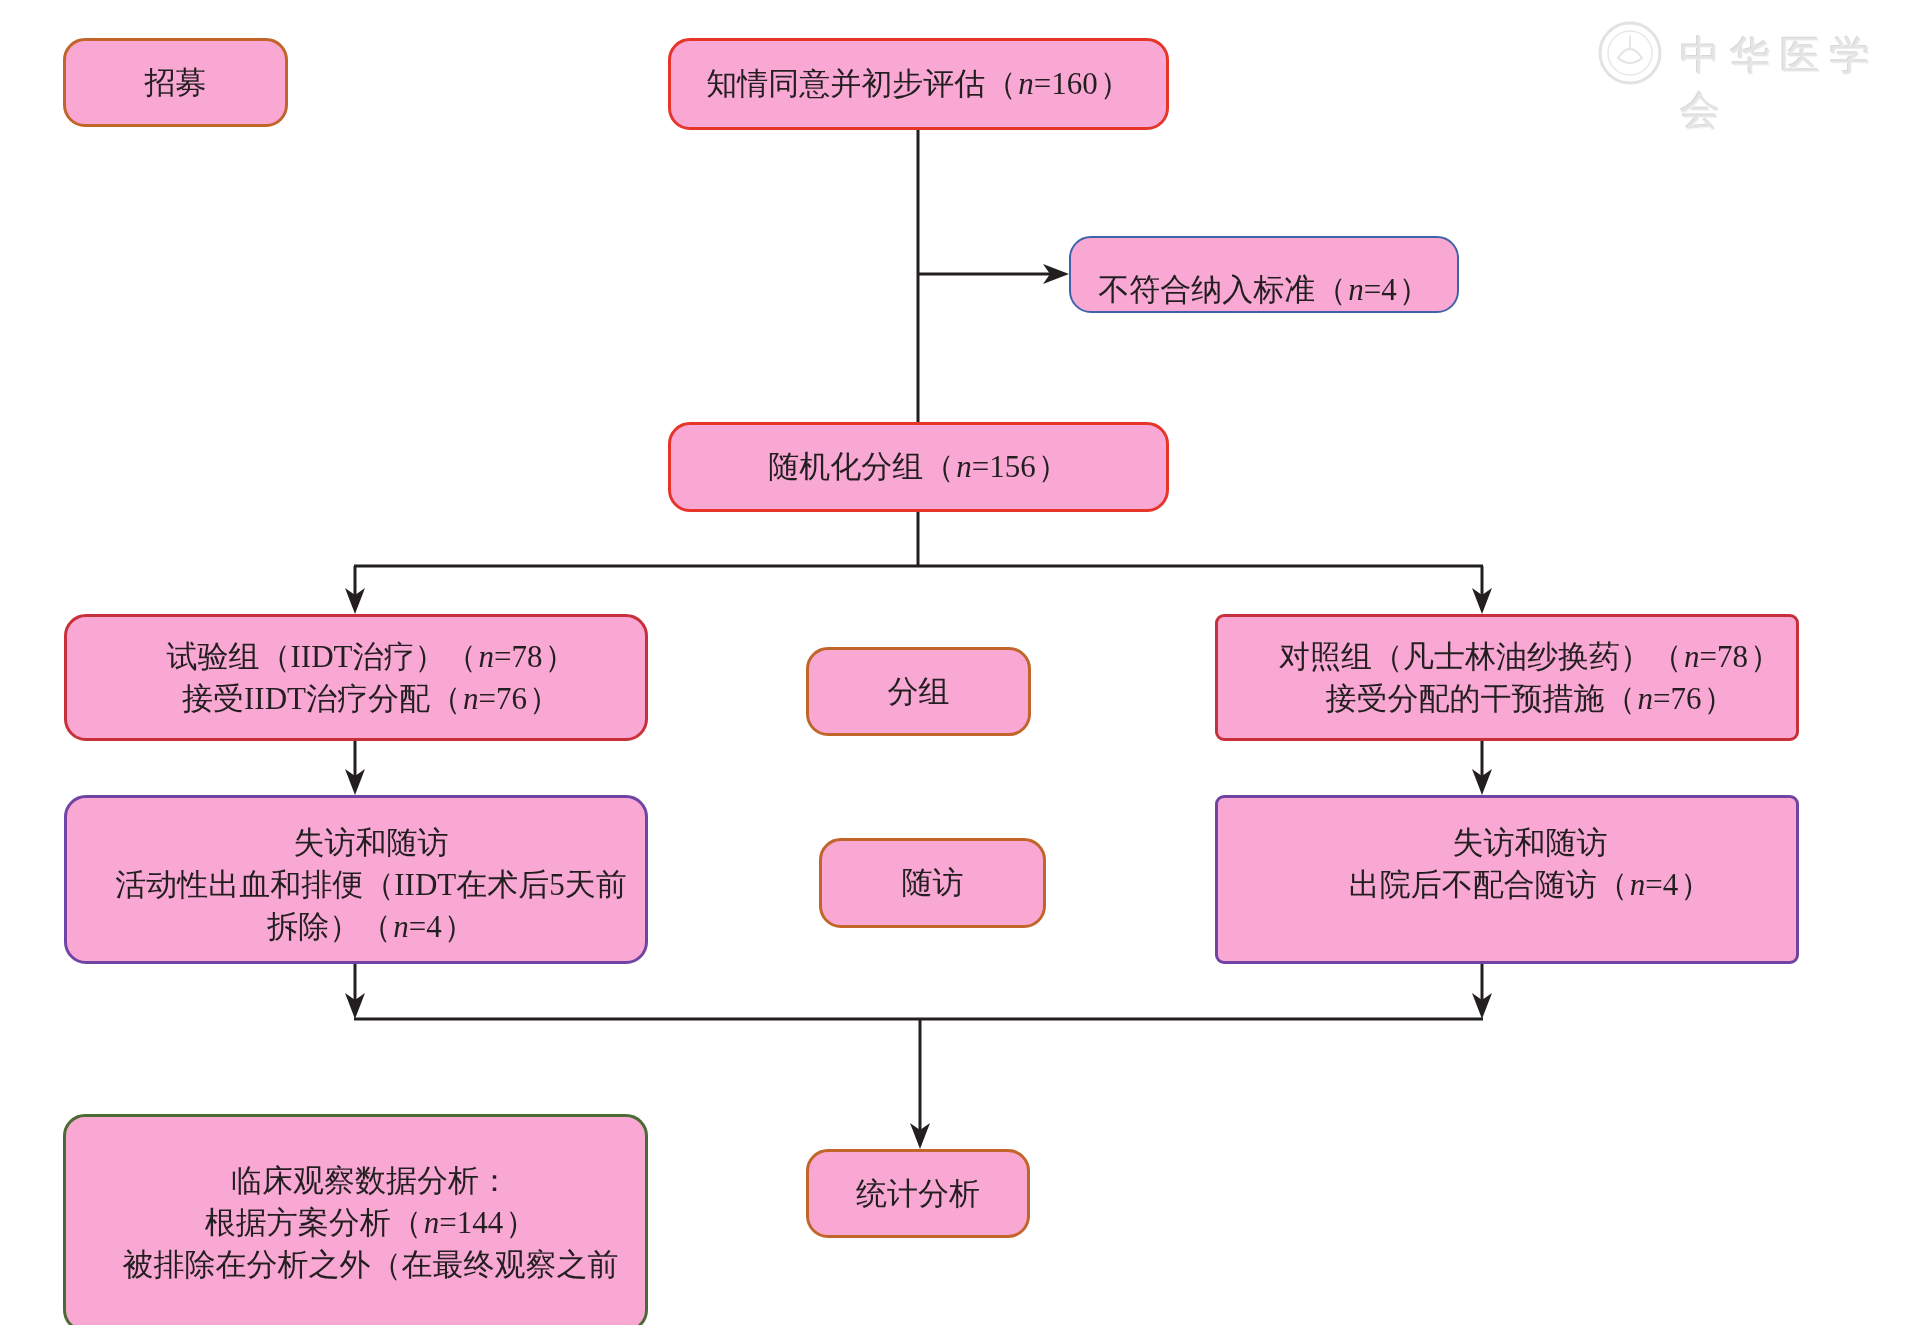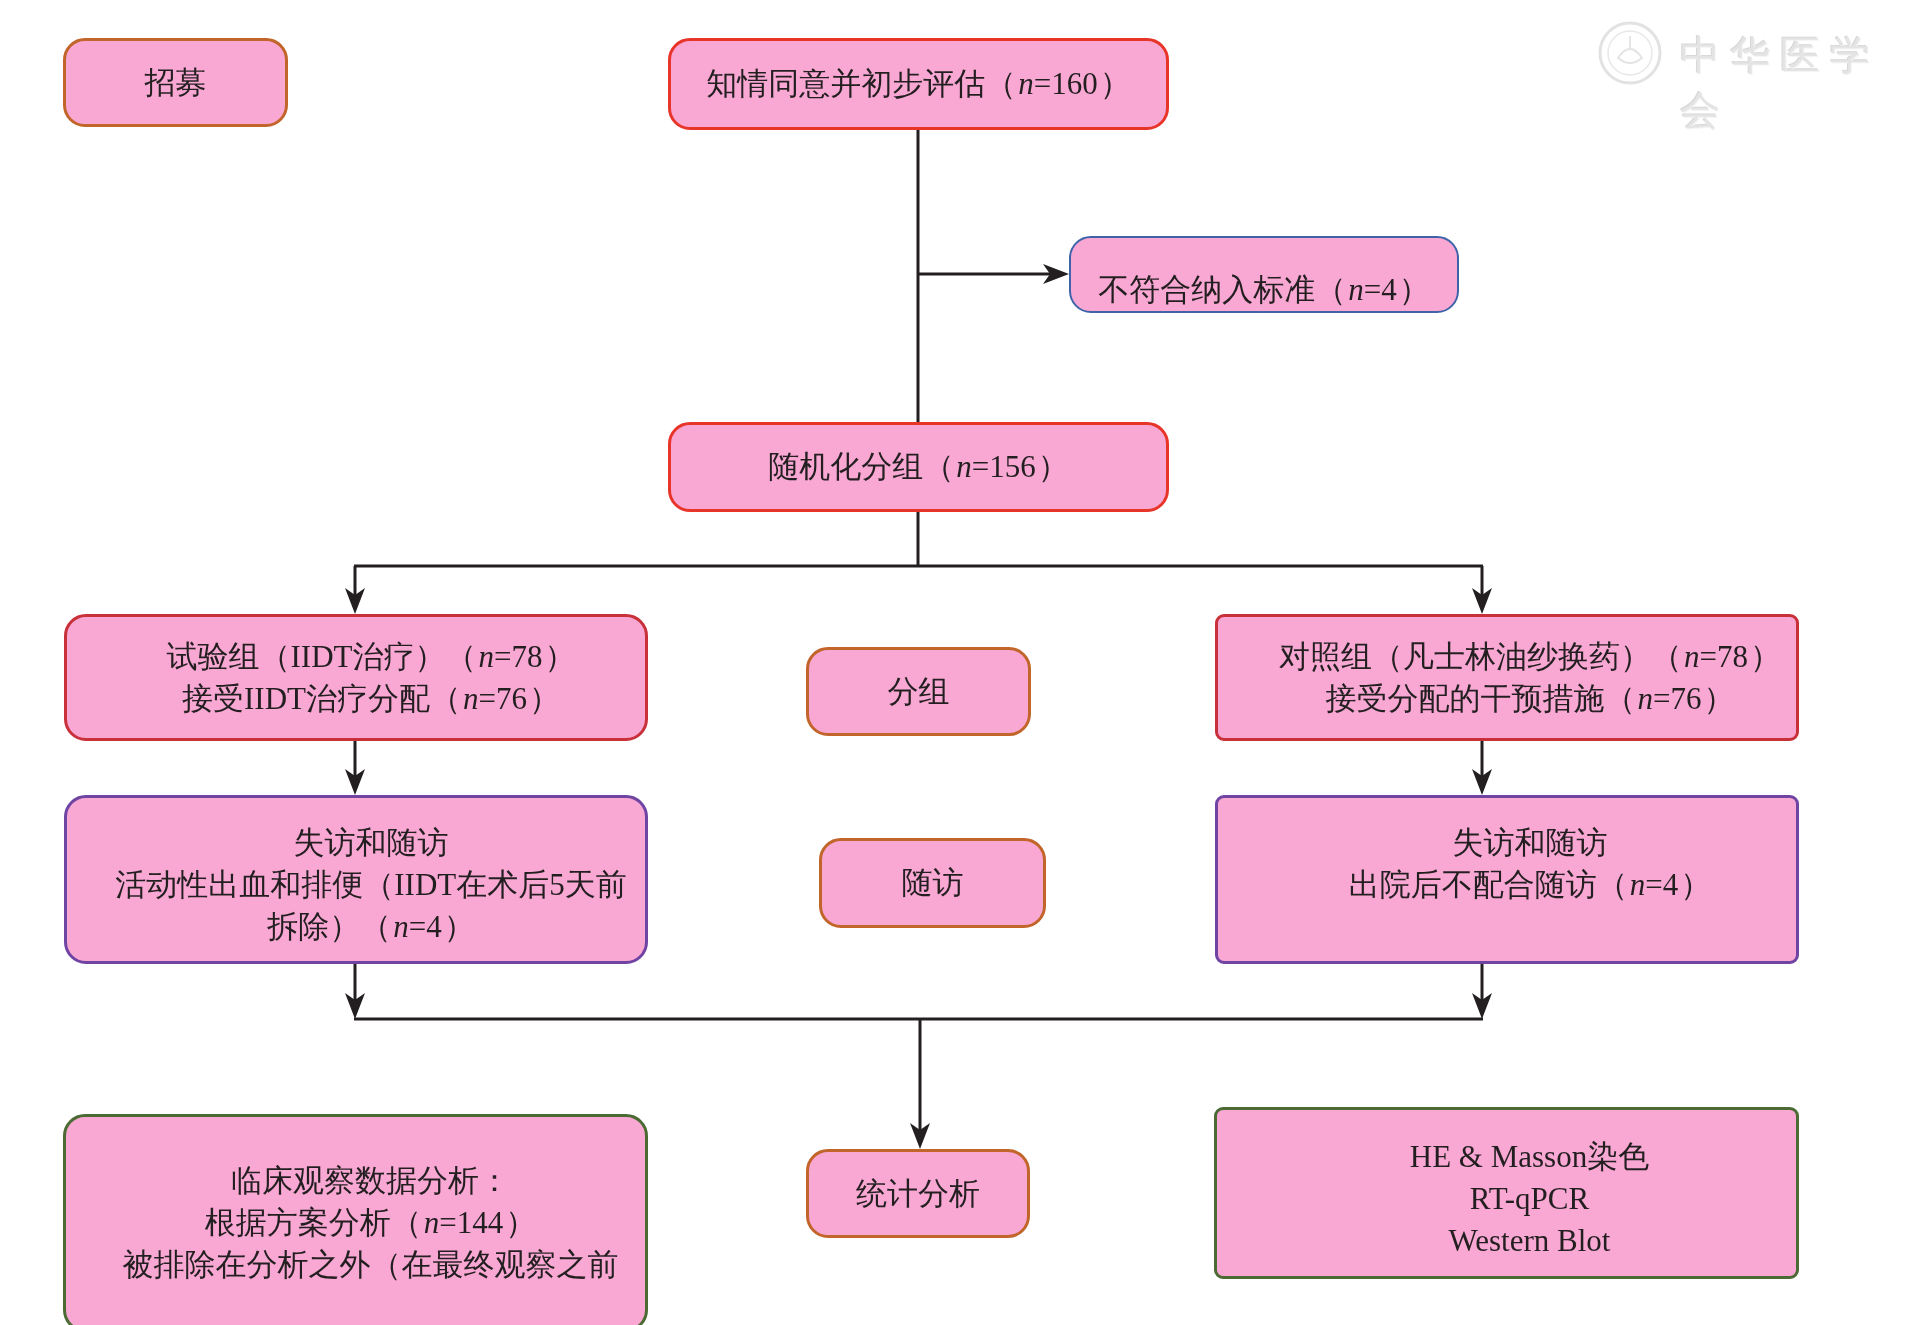--- a/index.html
+++ b/index.html
@@ -192,25 +192,14 @@
       <span>临床观察数据分析：</span>
     </div>
     <div class="line">
       <span>根据方案分析</span><span class="count"><span>（</span><span class="var">n</span><span>=</span><span>144</span><span class="close">）</span></span>
     </div>
     <div class="line">
       <span>被排除在分析之外（在最终观察之前</span>
     </div>
   </div>
 
-  <div class="box multi top right-col analysis" style="left:1214px;top:1107px;width:585px;height:172px;padding-top:26px;">
-    <div class="line">
-      <span>HE &amp; Masson染色</span>
-    </div>
-    <div class="line">
-      <span>RT-qPCR</span>
-    </div>
-    <div class="line">
-      <span>Western Blot</span>
-    </div>
-  </div>
 
 </div>
 
 </body></html>

